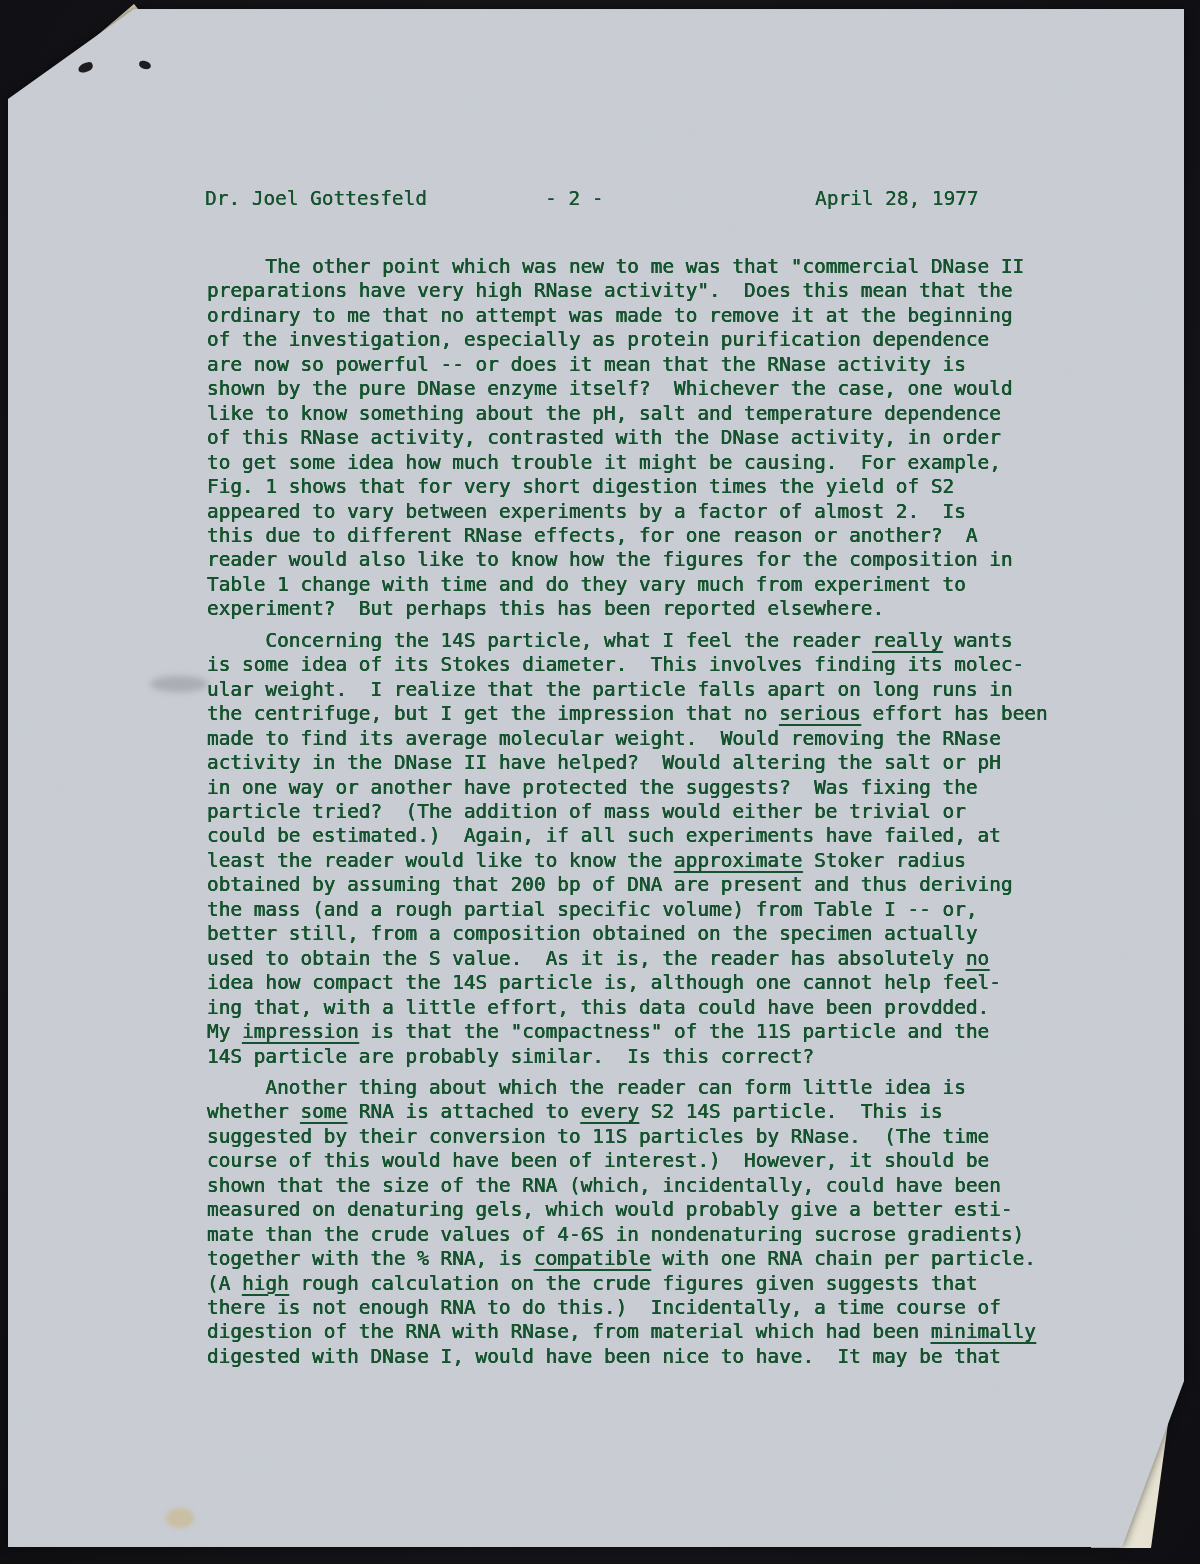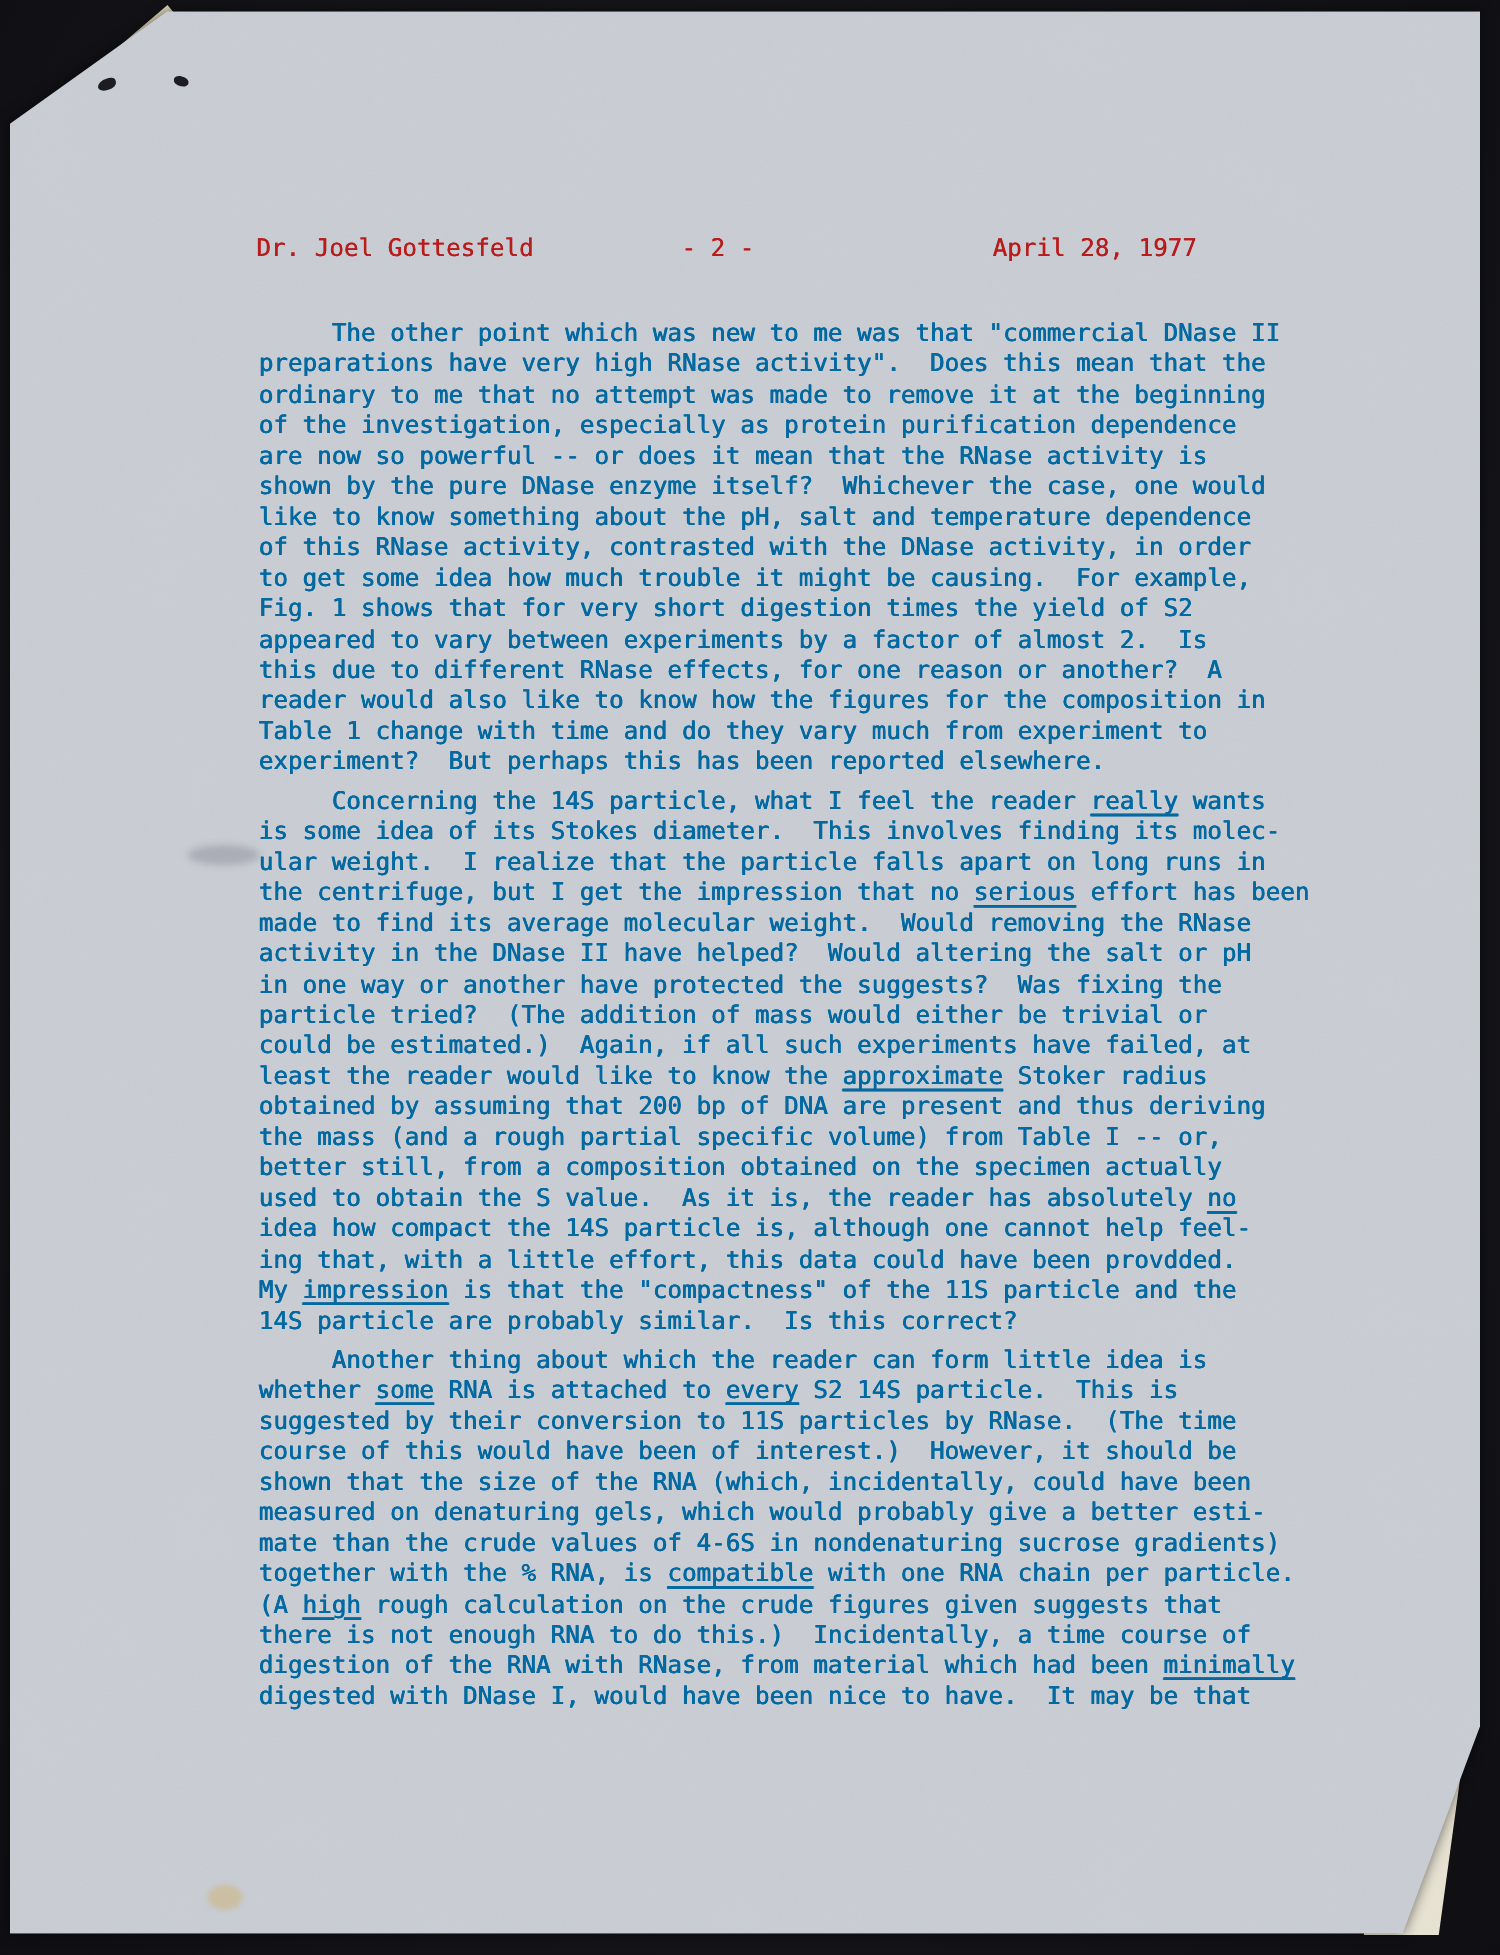--- a/index.html
+++ b/index.html
@@ -20,26 +20,26 @@
     clip-path:polygon(30px 14px,90px 0px,66px 176px,6px 176px);
     z-index:1;
   }
   .paper-wrap{position:absolute;left:0;top:0;z-index:2;filter:drop-shadow(0 0 5px rgba(0,0,0,.55));}
   .paper{
     position:absolute;left:8px;top:9px;width:1176px;height:1538px;
     background:#cbcfd5;
     clip-path:polygon(126px 0px,100% 0px,100% 1372px,1114px 100%,0px 100%,0px 90px);
   }
   .paper svg.noise{position:absolute;left:0;top:0;width:100%;height:100%;opacity:.5;}
-  .header-line span{position:absolute;color:#b91c1c;font-size:19.4px;
+  .header-line span{position:absolute;color:#14532d;font-size:19.4px;
     text-shadow:.3px 0 0 currentColor;white-space:pre;}
   .hdr-recipient{left:197px;top:178px;}
   .hdr-page{left:537px;top:178px;}
-  .hdr-date{left:786px;top:178px;}
-  .letter-body{position:absolute;left:199px;top:246px;width:860px;color:#0369a1;}
+  .hdr-date{left:807px;top:178px;}
+  .letter-body{position:absolute;left:199px;top:246px;width:860px;color:#14532d;}
   .para{margin:0 0 7px 0;}
   .line{
     white-space:pre;font-size:19.4px;line-height:24.45px;
     text-shadow:.35px 0 0 currentColor, -.15px 0 0 currentColor;
   }
   .u{text-decoration:underline;text-decoration-thickness:1.8px;text-underline-offset:4px;margin-top:20px;}
   .speck{position:absolute;background:#1d1c20;z-index:3;}
   .speck1{left:78px;top:63px;width:15px;height:9px;border-radius:65% 35% 55% 45%;transform:rotate(-15deg);}
   .speck2{left:139px;top:61px;width:12px;height:8px;border-radius:40% 60% 45% 55%;transform:rotate(10deg);}
   .smudge{position:absolute;left:150px;top:676px;width:58px;height:16px;z-index:3;

